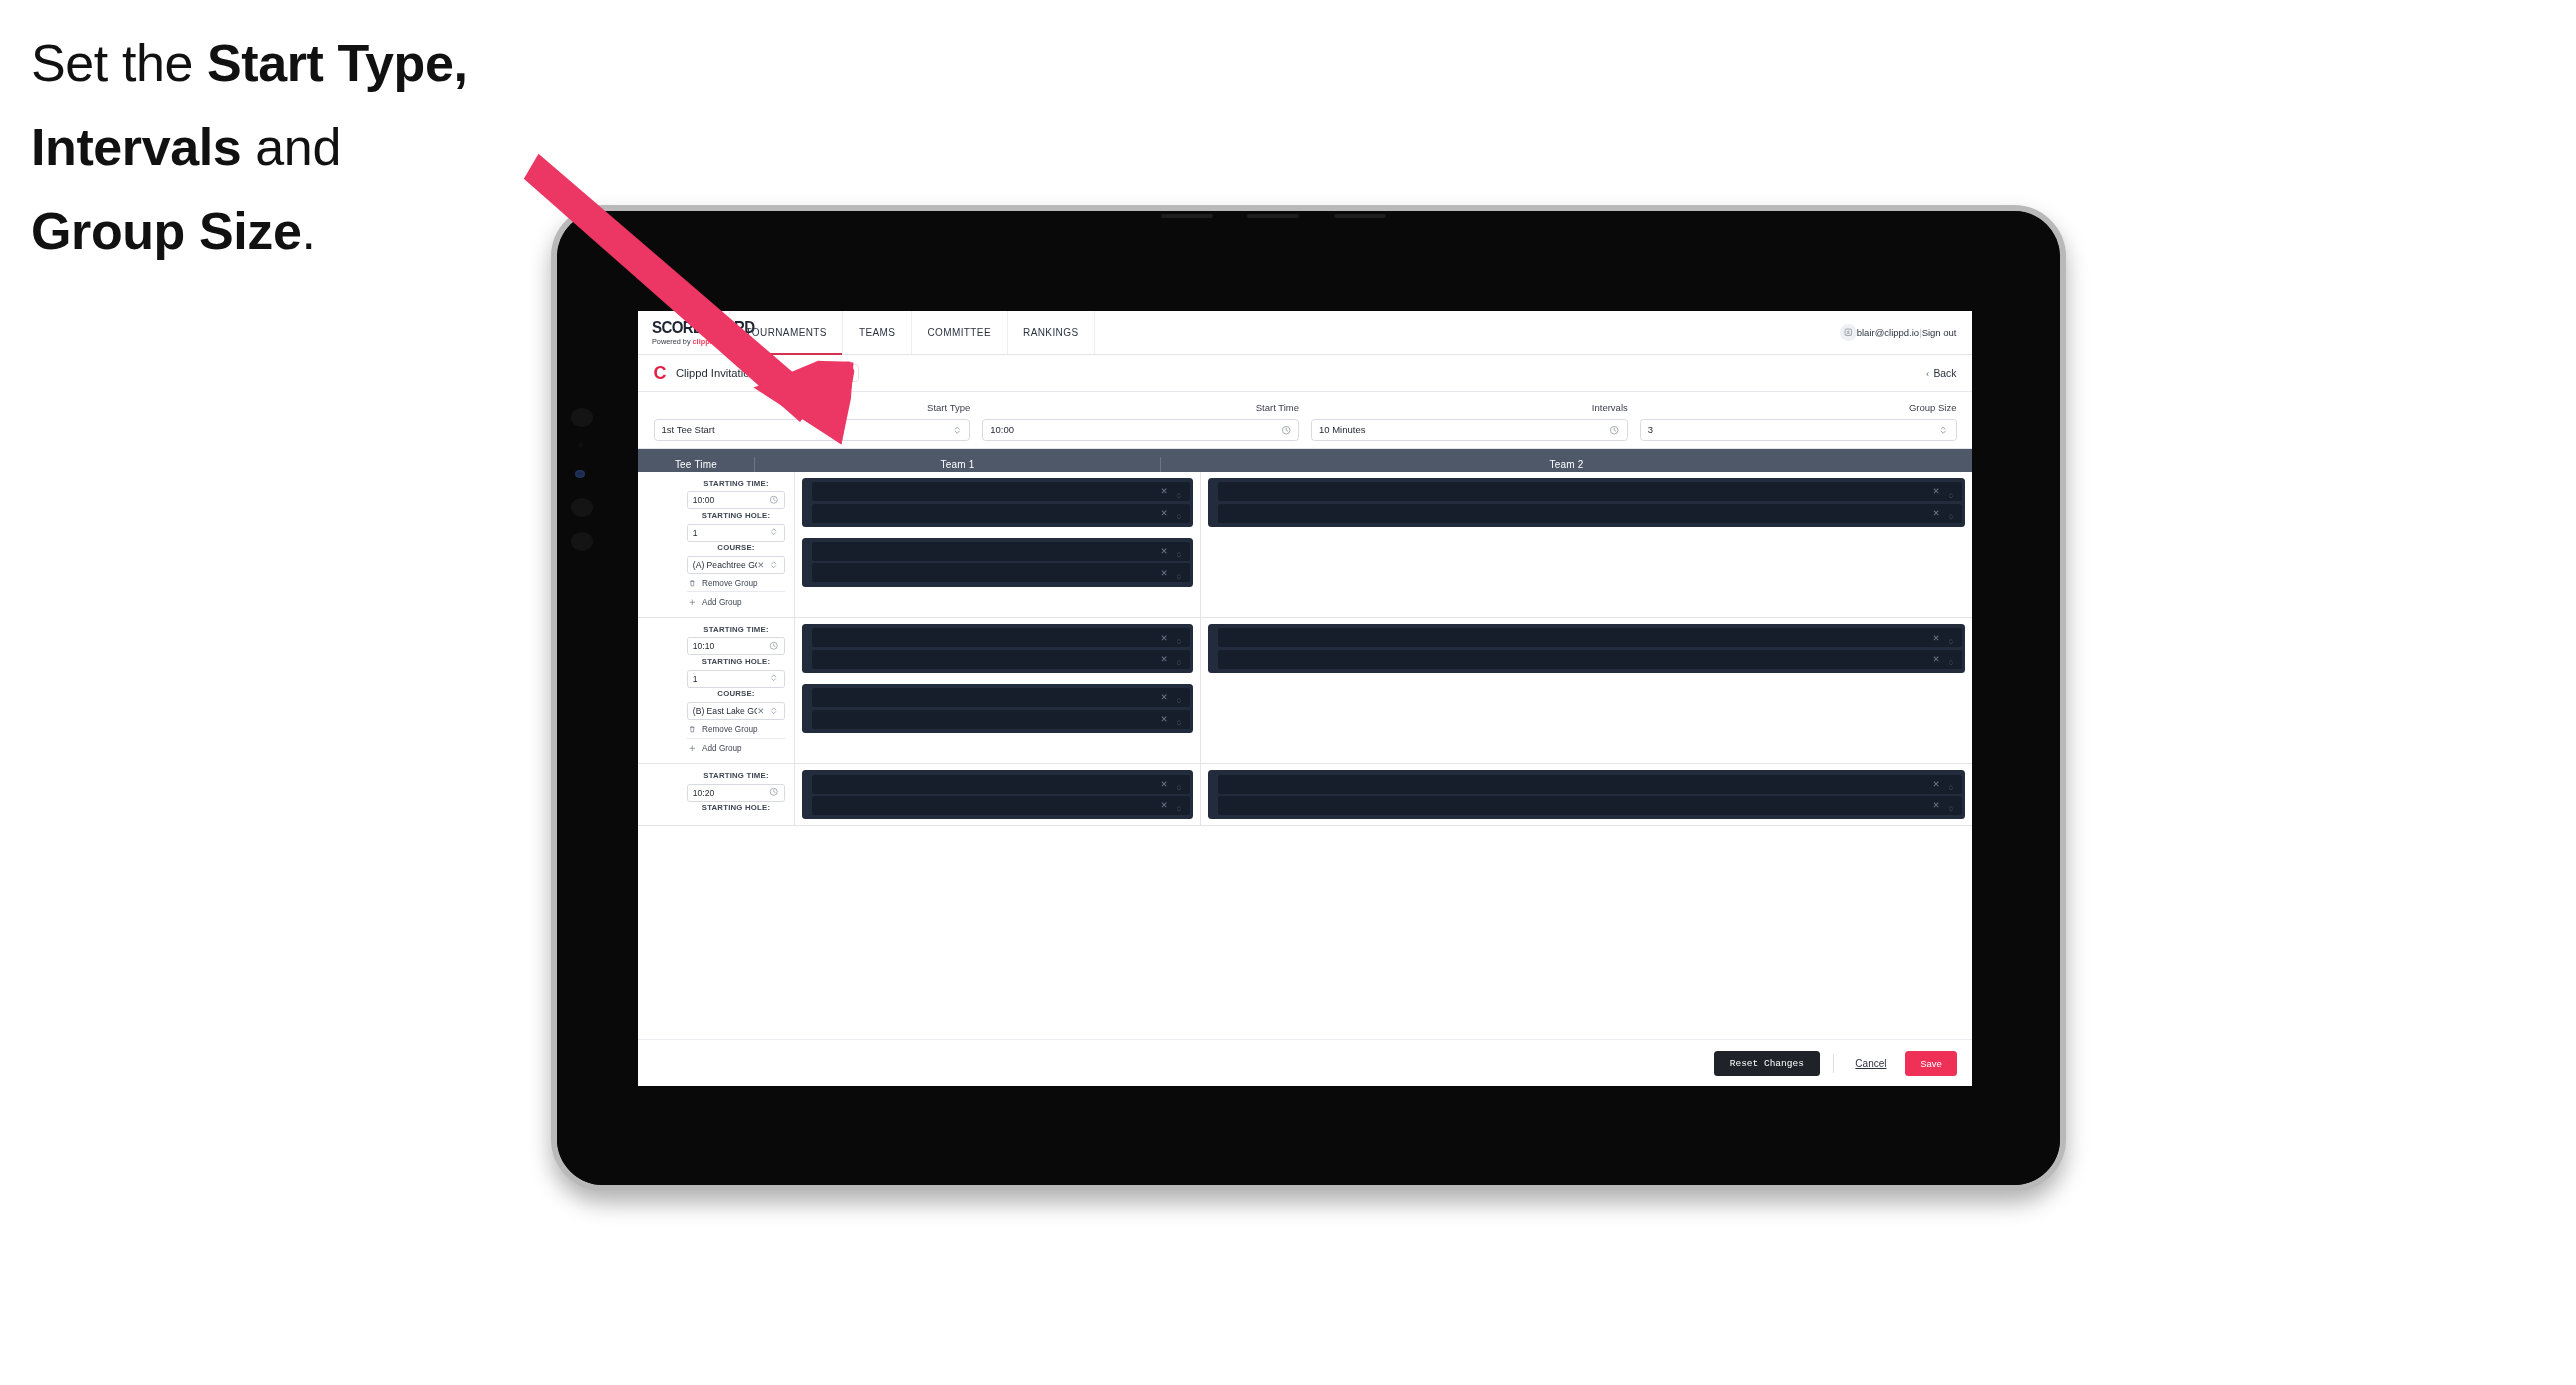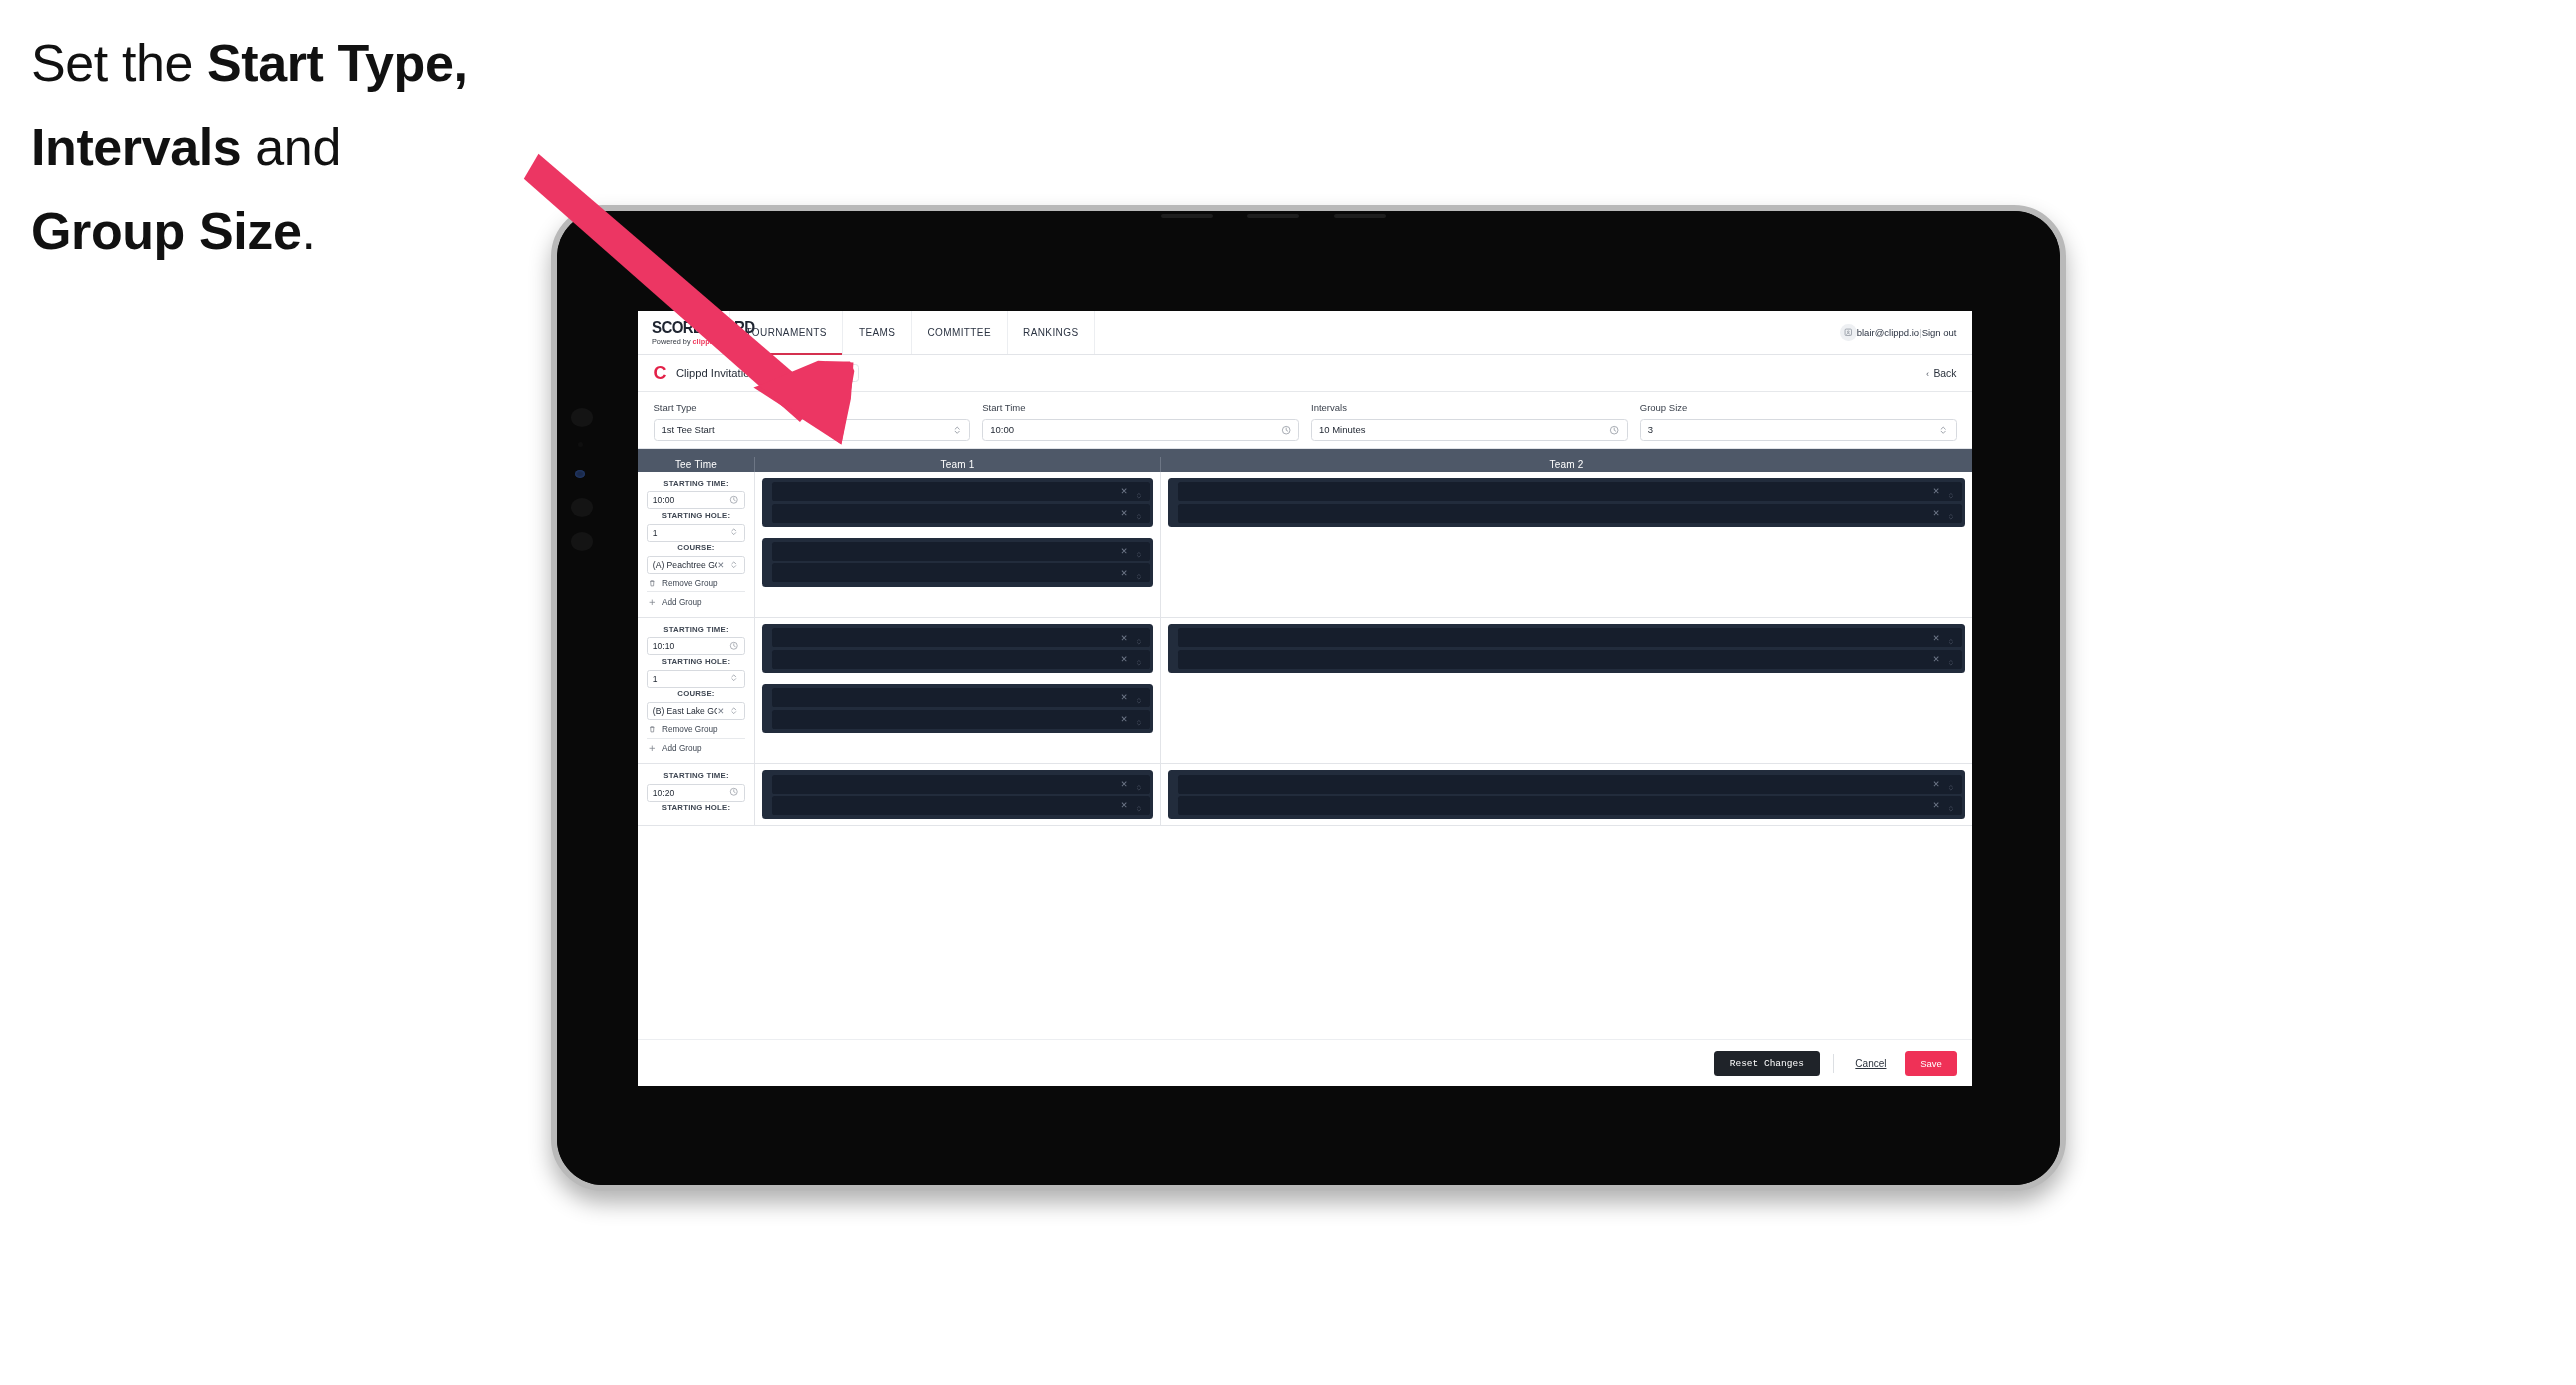--- a/index.html
+++ b/index.html
@@ -109,41 +109,41 @@
     margin-left:auto; display:flex; align-items:center; gap:4.3px;
     font-size: 10.4px; color: #2a313c; cursor:pointer;
   }
   #back-btn .chev { font-size: 9.5px; color:#5b626d; }
 
   
   #controls {
     display:flex; gap: 12px; padding: 10.4px 15.5px 7px 15.5px; background:#fff;
   }
   .ctrl { flex: 1 1 0; min-width:0; }
-  .ctrl-label { font-size: 9.5px; color: #3a414c; margin-bottom: 5.2px; }
+  .ctrl-label { font-size: 9.5px; color: #3a414c; margin-bottom: 5.2px; text-align: right; }
   .ctrl-input {
     height: 22.4px; border: 0.9px solid #d7dadf; border-radius: 3.5px; background:#fff;
     display:flex; align-items:center; padding: 0 7px;
     font-size: 9.5px; color: #242b36; cursor: pointer;
   }
   .ctrl-input .val { flex:1; white-space:nowrap; overflow:hidden; text-overflow:ellipsis; }
   .ico { width: 10.4px; height:10.4px; flex:0 0 auto; opacity:.62; }
 
   
   #table { border-top: 0.9px solid #e2e4e8; }
   #thead { display:flex; background:#4e5868; height: 23px; }
   .th {
     display:flex; align-items:center; justify-content:center;
     color:#ffffff; font-size: 10px; letter-spacing:0.2px;margin-top:8px;
   }
   .th.tee { width: 117px; border-right: 0.9px solid #6d7685; }
   .th.t1 { width: 406px; border-right: 0.9px solid #6d7685; }
   .th.t2 { flex:1; }
 
-  .trow { display:flex; border-bottom: 0.9px solid #e2e4e8; background:#fff; }
+  .trow { display:flex; border-bottom: 0.9px solid #e2e4e8; background:#fff;padding-left:40px; }
   .cell-tee {
     width: 117px; border-right: 0.9px solid #e2e4e8; padding: 5.2px 8.6px 7px 8.6px;
     display:flex; flex-direction:column; align-items:stretch;
   }
   .cell-team {
     width: 406px; border-right: 0.9px solid #e2e4e8; padding: 6px 7px;
     display:flex; flex-direction:column; gap: 10.4px;
   }
   .cell-team.t2 { flex:1; width:auto; border-right:none; }
 

